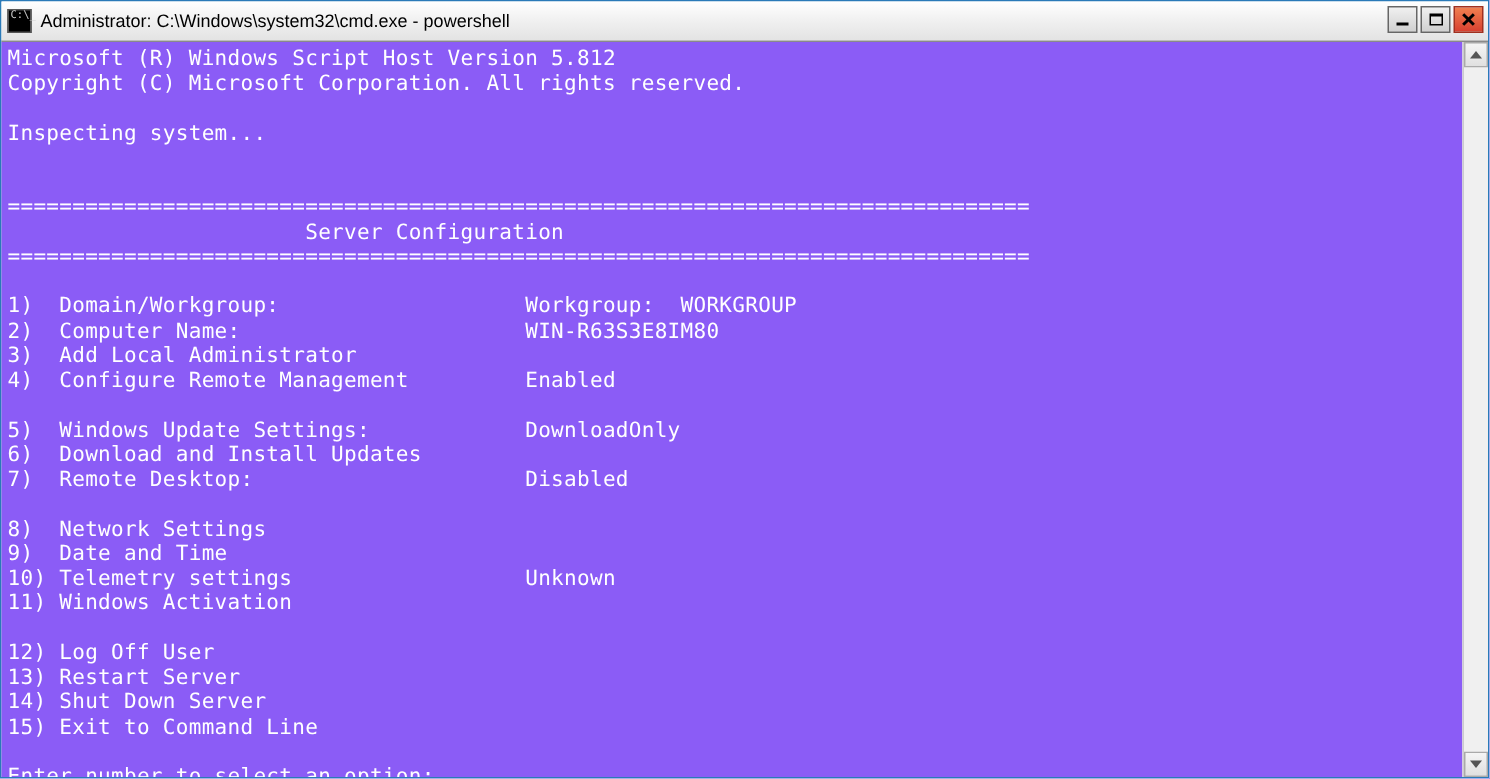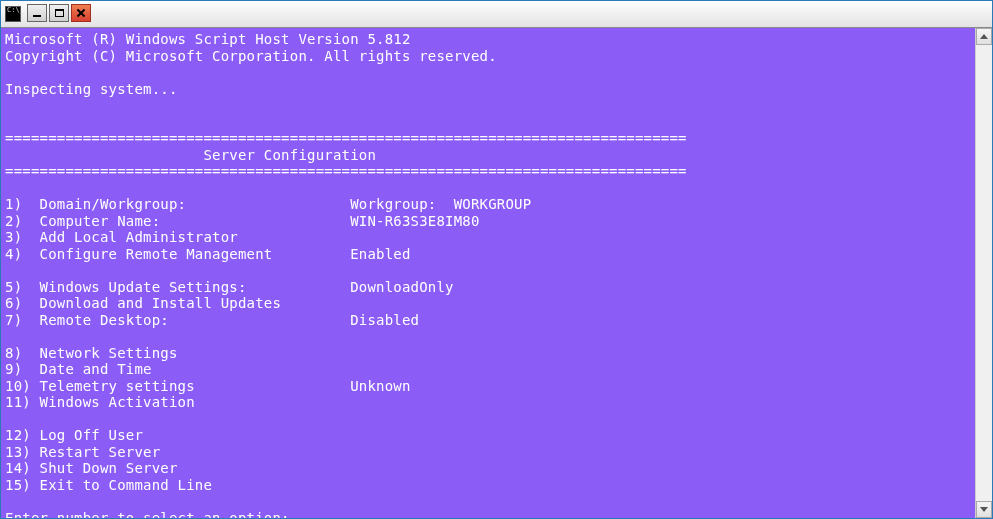--- a/index.html
+++ b/index.html
@@ -157,20 +157,21 @@
       border-right: 4px solid transparent;
       border-top: 5px solid #555;
     }
   </style>
 </head>
 <body>
 
 <div class="window">
   <div class="titlebar">
     <div class="titlebar-icon"></div>
+    <div class="titlebar-title">Administrator: C:\Windows\system32\cmd.exe - powershell</div>
     <div class="titlebar-buttons">
       <div class="titlebar-button">
           <div class="min-glyph"></div>
         </div>
       <div class="titlebar-button">
           <div class="max-glyph"></div>
         </div>
       <div class="titlebar-button close">
           <div class="close-glyph"></div>
         </div>

